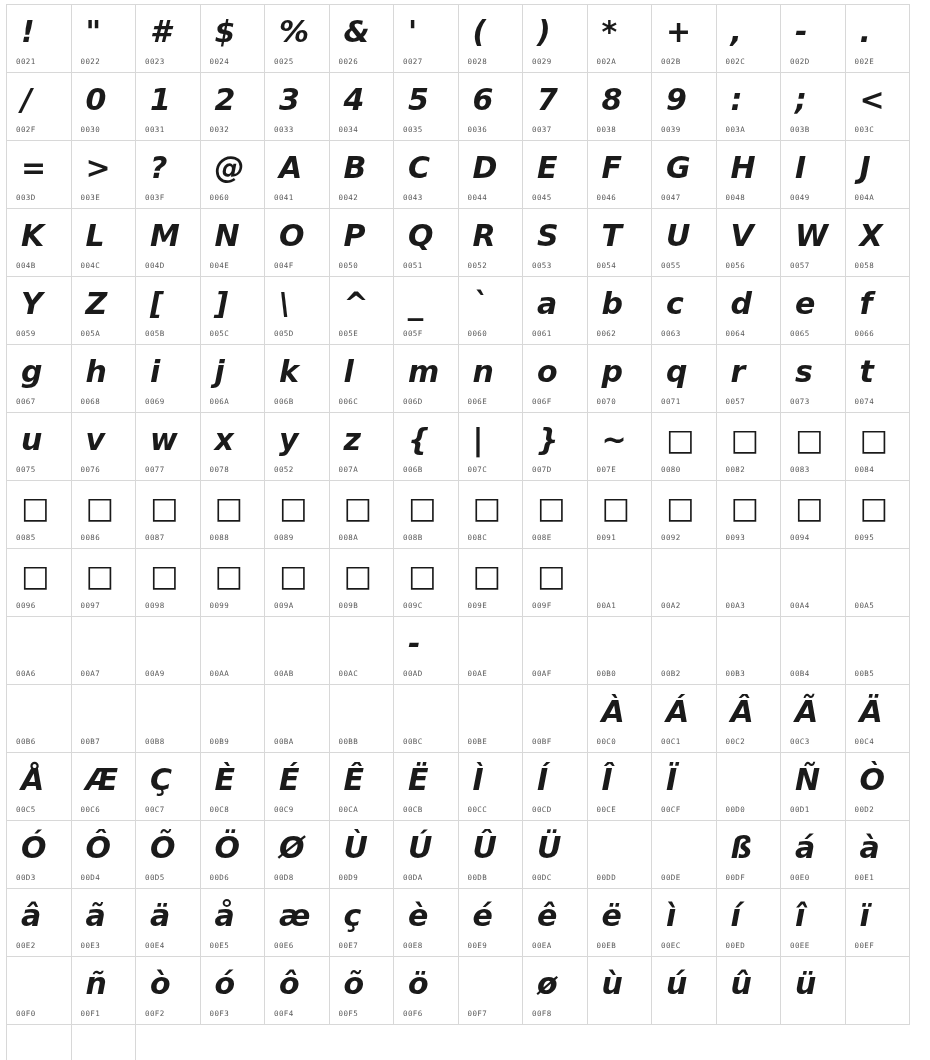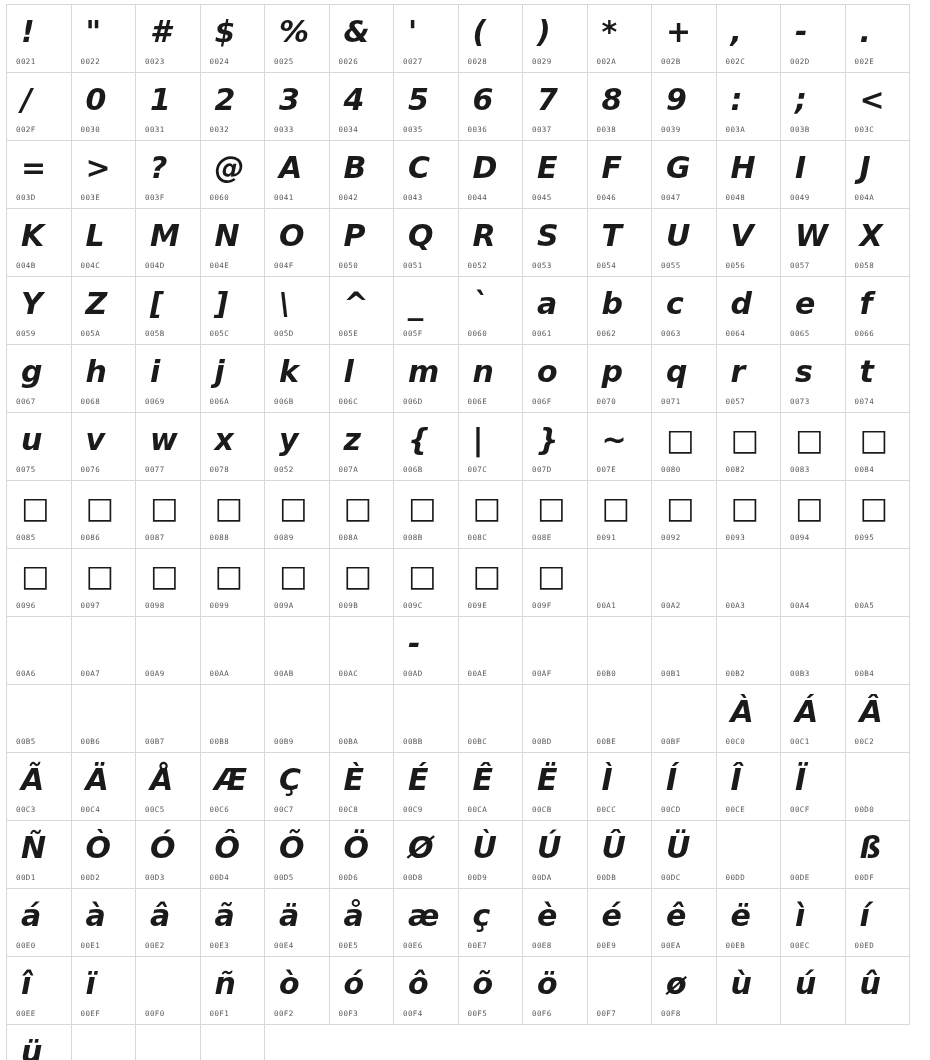--- a/index.html
+++ b/index.html
@@ -590,23 +590,20 @@
     <div class="cell empty">
       <div class="code">00AE</div>
     </div>
     <div class="cell empty">
       <div class="code">00AF</div>
     </div>
     <div class="cell empty">
       <div class="code">00B0</div>
     </div>
     <div class="cell empty">
-      <div class="code">00B1</div>
-    </div>
-    <div class="cell empty">
       <div class="code">00B2</div>
     </div>
     <div class="cell empty">
       <div class="code">00B3</div>
     </div>
     <div class="cell empty">
       <div class="code">00B4</div>
     </div>
     <div class="cell empty">
       <div class="code">00B5</div>
@@ -624,23 +621,20 @@
       <div class="code">00B9</div>
     </div>
     <div class="cell empty">
       <div class="code">00BA</div>
     </div>
     <div class="cell empty">
       <div class="code">00BB</div>
     </div>
     <div class="cell empty">
       <div class="code">00BC</div>
-    </div>
-    <div class="cell empty">
-      <div class="code">00BD</div>
     </div>
     <div class="cell empty">
       <div class="code">00BE</div>
     </div>
     <div class="cell empty">
       <div class="code">00BF</div>
     </div>
     <div class="cell">
       <div class="glyph">À</div>
       <div class="code">00C0</div>

